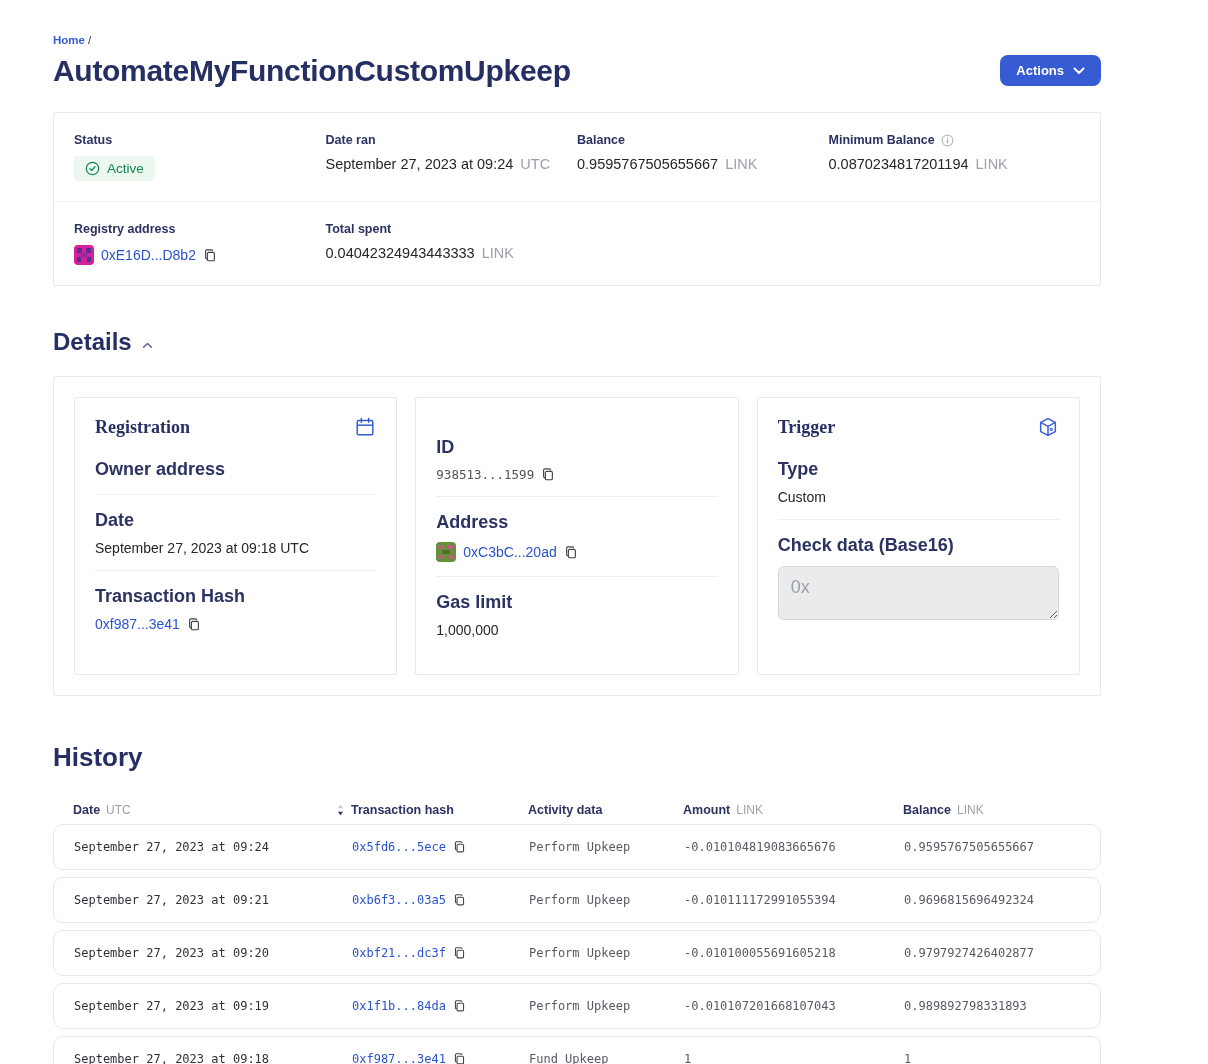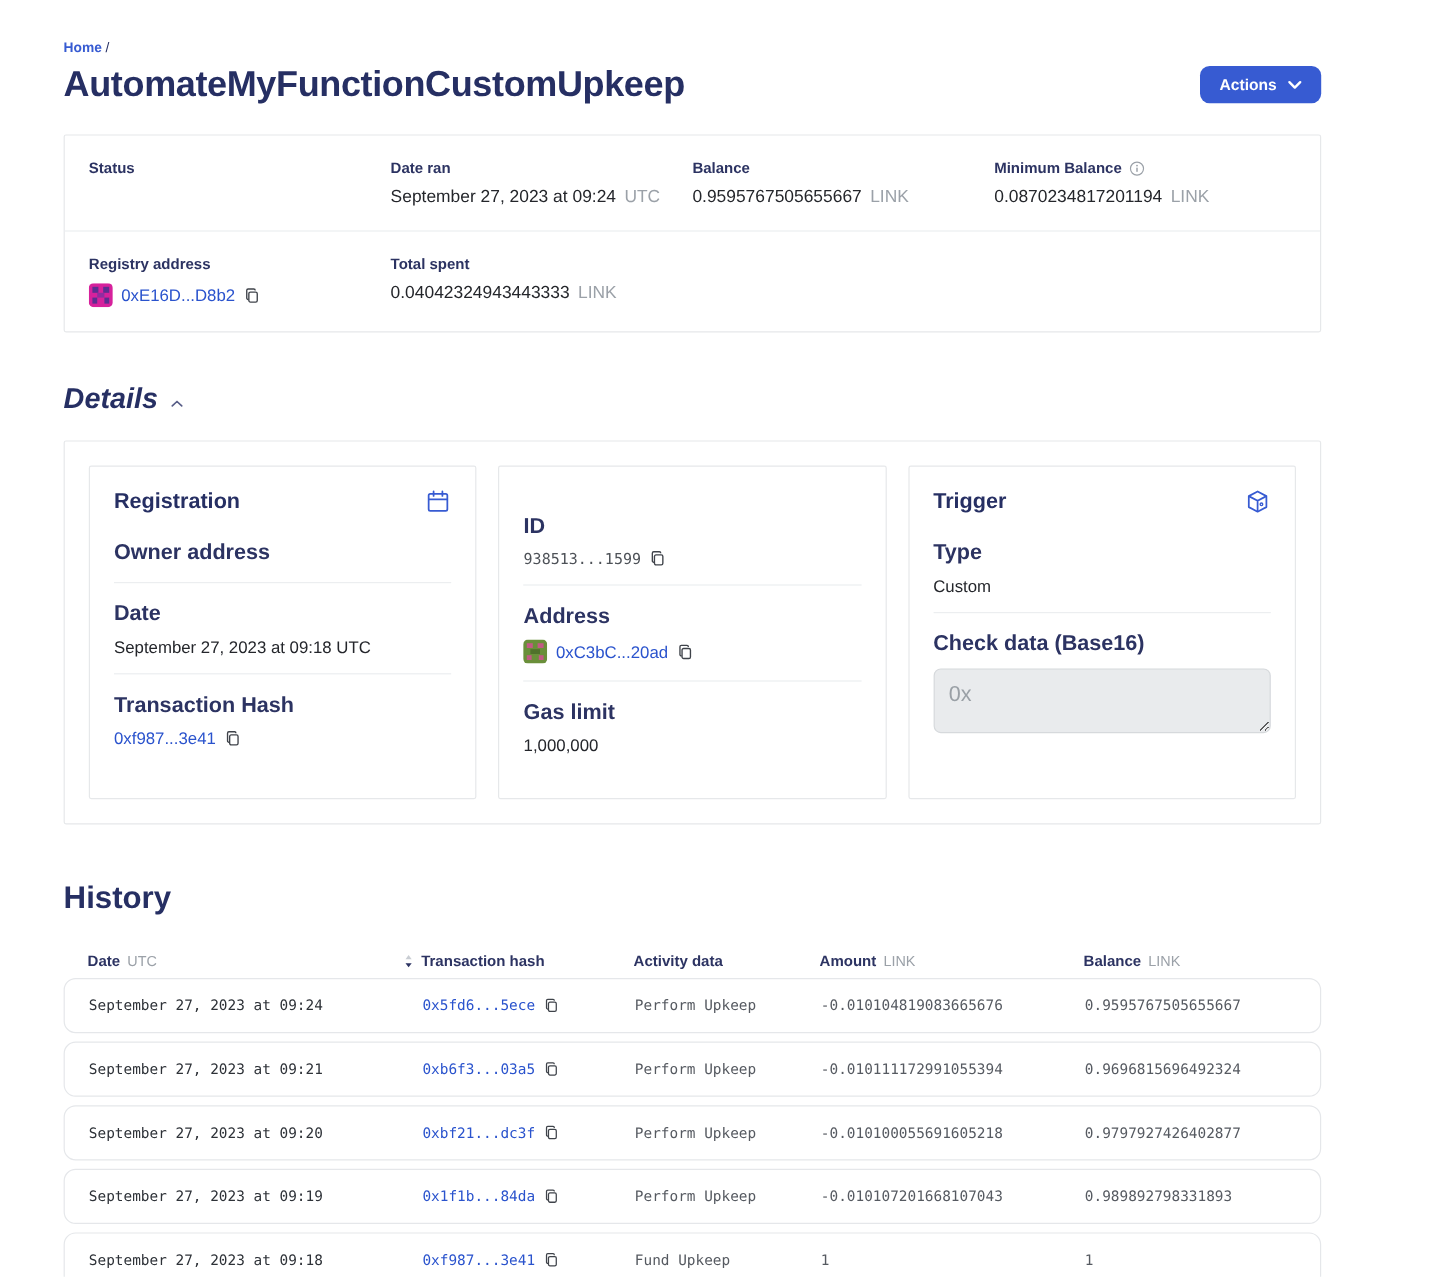--- a/index.html
+++ b/index.html
@@ -48,26 +48,26 @@
   .badge{
     display:inline-flex;align-items:center;gap:7px;
     background:var(--green-bg);color:var(--green);
     font-size:13.5px;border-radius:4px;padding:5px 11px;
   }
   a.hash-link{color:var(--link-blue);text-decoration:none;font-size:14px;cursor:pointer;}
   .copy-btn{background:none;border:none;padding:0;cursor:pointer;color:#3f434a;display:inline-flex;align-items:center;}
   .identicon{width:20px;height:20px;border-radius:4px;flex:0 0 auto;}
 
   
-  .section-head{display:flex;align-items:center;gap:10px;margin-top:42px;font-style:italic;}
+  .section-head{display:flex;align-items:center;gap:10px;margin-top:42px;}
   .section-head h2{font-size:24px;font-weight:700;color:var(--navy);}
   .collapse-caret{background:none;border:none;cursor:pointer;color:#575d87;display:inline-flex;margin-top:6px;padding:0;}
   .details-wrap{border:1px solid var(--border);border-radius:2px;margin-top:20px;padding:20px;display:flex;gap:18px;}
   .detail-card{flex:1 1 0;border:1px solid var(--border);border-radius:2px;padding:18px 20px 22px;}
-  .detail-card-head{display:flex;justify-content:space-between;align-items:flex-start;}
+  .detail-card-head{display:flex;justify-content:space-between;align-items:center;font-family:Liberation Serif, serif;}
   .detail-card-head h3{font-size:18px;font-weight:700;color:var(--navy);}
   .card-icon{color:var(--brand-blue);display:inline-flex;}
   .detail-field{padding:15px 0 14px;}
   .detail-field + .detail-field{border-top:1px solid #eceef0;}
   .detail-card .first{margin-top:6px;}
   .detail-label{font-size:18px;font-weight:700;color:var(--label-navy);}
   .detail-value{margin-top:9px;font-size:14px;color:var(--text-dark);display:flex;align-items:center;gap:7px;}
   .mono{font-family:"DejaVu Sans Mono",monospace;font-size:12.5px;color:#4e5258;}
   .check-textarea{
     width:100%;height:54px;margin-top:10px;
@@ -119,20 +119,31 @@
             <path d="M1.5 1.5 6 6l4.5-4.5" fill="none" stroke="currentColor" stroke-width="2" stroke-linecap="round" stroke-linejoin="round"></path>
           </svg>
       </span>
     </button>
   </div>
 
   <div class="summary-card">
     <div class="summary-row">
       <div>
         <div class="field-label">Status</div>
+        <div class="field-value">
+          <span class="badge">
+            <span style="display:inline-flex">
+              <svg width="15" height="15" viewBox="0 0 16 16">
+                  <circle cx="8" cy="8" r="6.6" fill="none" stroke="#12864e" stroke-width="1.3"></circle>
+                  <path d="M5.2 8.2l1.9 1.9 3.6-4" fill="none" stroke="#12864e" stroke-width="1.3" stroke-linecap="round" stroke-linejoin="round"></path>
+                </svg>
+            </span>
+            <span>Active</span>
+          </span>
+        </div>
       </div>
       <div>
         <div class="field-label">Date ran</div>
         <div class="field-value">
             <span>September 27, 2023 at 09:24</span>
             <span class="unit">UTC</span>
           </div>
       </div>
       <div>
         <div class="field-label">Balance</div>

